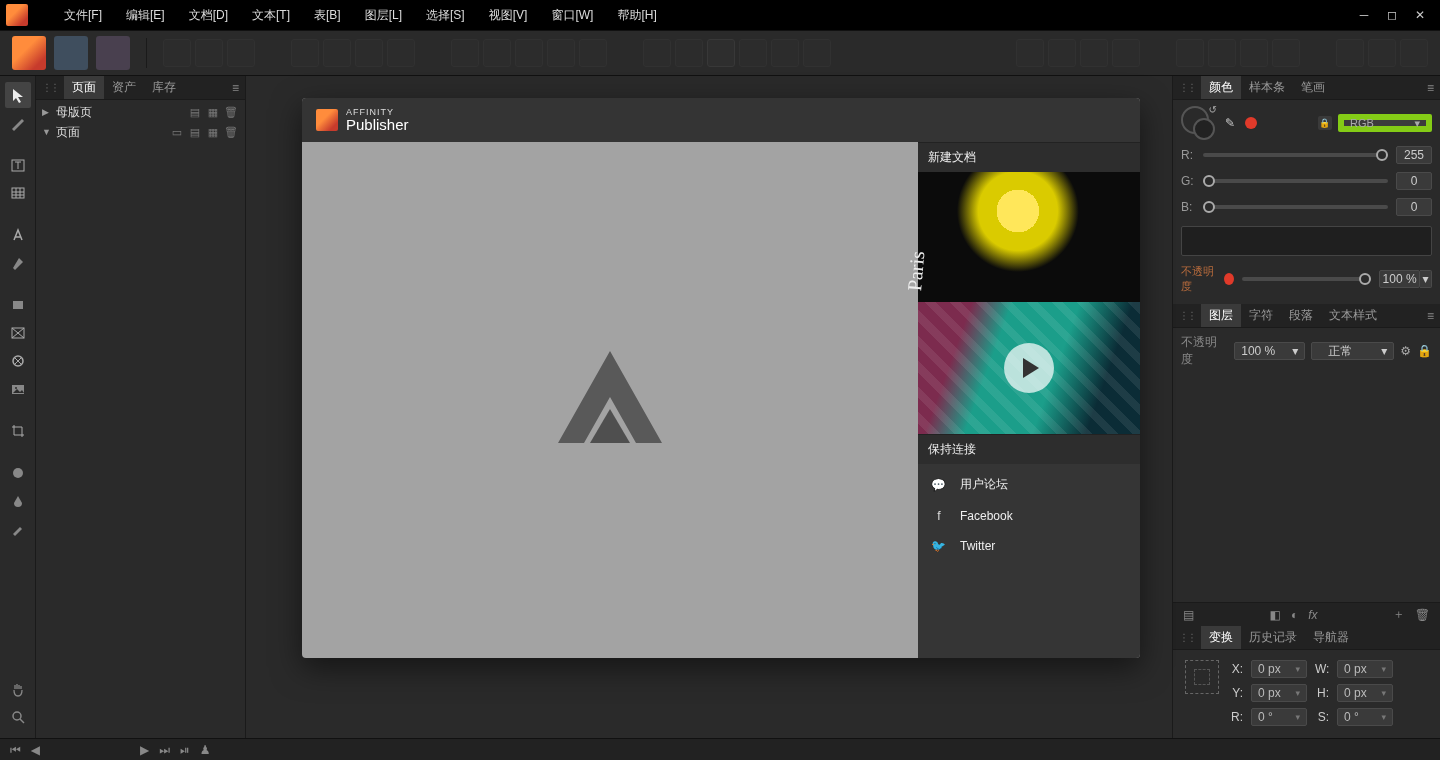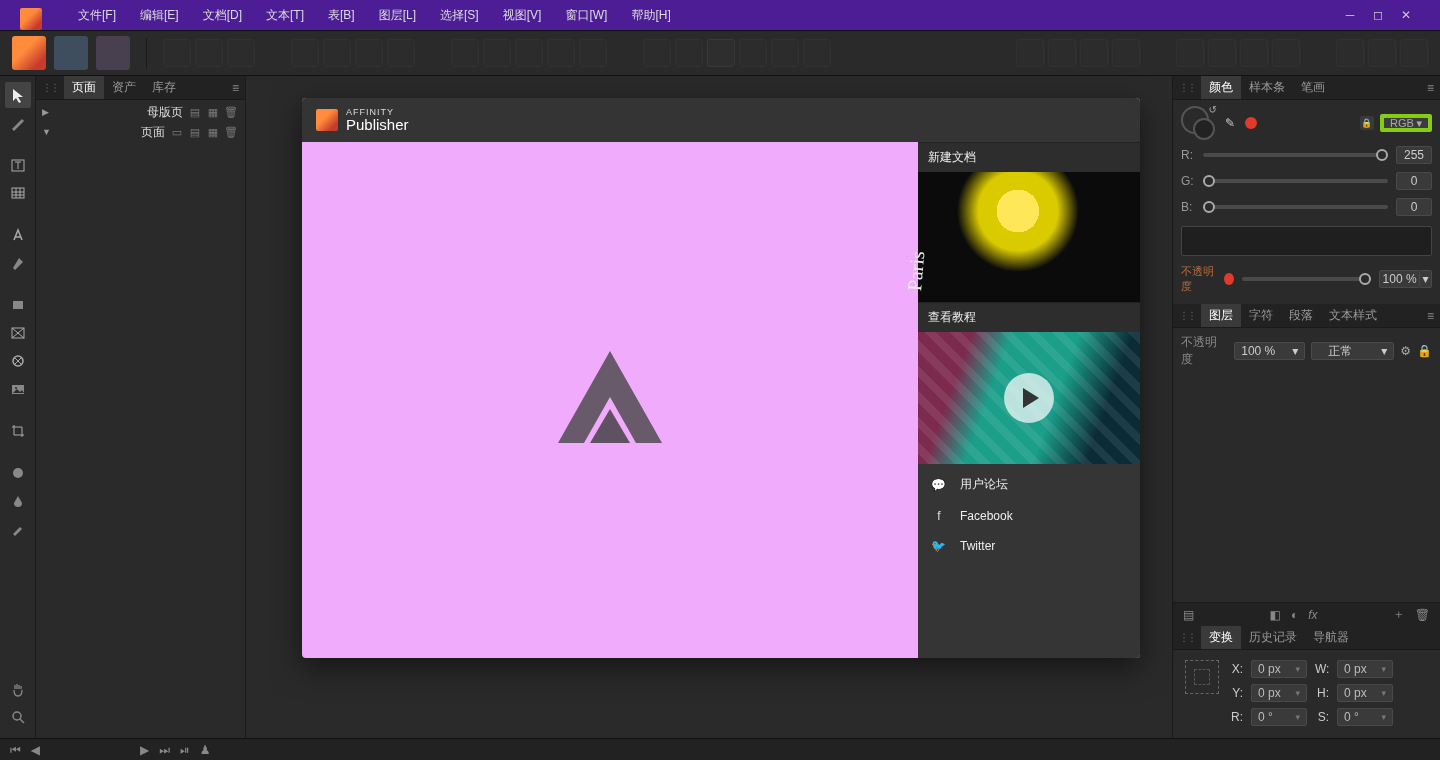--- a/index.html
+++ b/index.html
@@ -1,20 +1,20 @@
 <!DOCTYPE html>
 <html><head>
 <meta charset="utf-8">
 <style>
 * { box-sizing: border-box; margin: 0; padding: 0; font-family: "Microsoft YaHei", "Segoe UI", Arial, sans-serif; user-select: none; }
 html, body { width: 1440px; height: 760px; background: #2f2f2f; color: #ccc; overflow: hidden; }
 body { display: flex; flex-direction: column; font-size: 12px; }
 
 
-.menubar { height: 30px; background: #4c1d95; display: flex; align-items: flex-end; padding: 0 20px; }
+.menubar { height: 30px; background: #000000; display: flex; align-items: center; padding: 0 6px; }
 .menubar .app-logo { width: 22px; height: 22px; background: linear-gradient(135deg,#ff8c3c 40%,#c73b2c 80%); margin-right: 24px; border-radius: 2px; display:flex; align-items:center; justify-content:center; }
 .menubar .menu-item { padding: 0 12px; height: 100%; display:flex; align-items:center; color:#ddd; cursor:default; }
 .menubar .spacer { flex:1; }
 .menubar .win-ctl { width: 28px; height: 100%; display:flex; align-items:center; justify-content:center; color:#ccc; }
 
 
 .toolbar { height: 46px; background: #2a2a2a; border-top:1px solid #111; border-bottom:1px solid #111; display:flex; align-items:center; padding: 0 12px; gap:8px; }
 .toolbar .persona { width:34px; height:34px; border-radius:3px; display:flex; align-items:center; justify-content:center; }
 .persona.active { background: linear-gradient(135deg,#ff8c3c 40%,#c73b2c 80%); }
 .persona.idle1 { background:#3f4e5e; }
@@ -36,42 +36,42 @@
 
 .left-panel { width: 210px; background:#2a2a2a; border-right:1px solid #1a1a1a; display:flex; flex-direction:column; }
 .panel-tabs { height:24px; display:flex; align-items:center; background:#222; border-bottom:1px solid #1a1a1a; }
 .panel-tabs .grip { color:#666; padding:0 6px; font-size:10px; letter-spacing:-2px; }
 .panel-tabs .ptab { padding:0 8px; height:100%; display:flex; align-items:center; color:#999; }
 .panel-tabs .ptab.active { background:#3a3a3a; color:#fff; }
 .panel-tabs .popout { margin-left:auto; padding:0 6px; color:#888; }
 .tree { flex:1; padding: 2px 0; }
 .tree .row { display:flex; align-items:center; height:20px; padding:0 6px; gap:4px; }
 .tree .row .tri { width:10px; color:#999; font-size:9px; }
-.tree .row .name { flex:1; color:#ddd;text-align:right; }
+.tree .row .name { flex:1; color:#ddd; }
 .tree .row .ic { width:16px; height:14px; color:#777; font-size:11px; display:flex; align-items:center; justify-content:center; }
 .tree .sep-icons { display:flex; gap:2px; }
 
 
 .center { flex:1; background:#2a2a2a; position:relative; display:flex; align-items:flex-start; justify-content:flex-start; }
 
 
 .right-col { width:268px; background:#2a2a2a; border-left:1px solid #1a1a1a; display:flex; flex-direction:column; }
 
 
 .color-panel .body { padding:6px 8px 10px; }
 .color-row { display:flex; align-items:center; gap:10px; }
 .swatch-circle { width:34px; height:34px; position:relative; }
 .swatch-circle .ring { width:28px; height:28px; border-radius:50%; border:2px solid #555; position:absolute; top:0; left:0; }
 .swatch-circle .ring2 { width:22px; height:22px; border-radius:50%; border:2px solid #555; position:absolute; bottom:0; right:0; background:#222;}
 .swatch-circle .swap { position:absolute; top:-2px; right:-2px; color:#aaa; font-size:10px; }
 .eyedrop { color:#ccc; }
 .fill-dot { width:12px; height:12px; border-radius:50%; background:#e03a2a; }
 .color-mode { margin-left:auto; display:flex; align-items:center; gap:6px; }
 .lock-ic { width:14px; height:14px; background:#3a3a3a; color:#888; font-size:9px; display:flex; align-items:center; justify-content:center; border-radius:2px;}
-.mode-dd { display:flex; align-items:center; justify-content:space-between; width:52px; height:18px; background:#3c3c3c; border:4px solid #84cc16; border-radius:2px; padding:0 6px; color:#aaa; font-size:11px;}
+.mode-dd { display:flex; align-items:center; justify-content:space-between; width:94px; height:18px; background:#3c3c3c; border:6px solid #84cc16; border-radius:2px; padding:0 6px; color:#aaa; font-size:11px;}
 .slider-row { display:flex; align-items:center; gap:8px; height:22px; margin-top:4px; }
 .slider-row .lab { width:14px; color:#999; }
 .slider-row input[type=range] { flex:1; -webkit-appearance:none; height:4px; background:#4a4a4a; border-radius:2px; }
 .slider-row input[type=range]::-webkit-slider-thumb { -webkit-appearance:none; width:12px; height:12px; border-radius:50%; background:#2a2a2a; border:2px solid #aaa; }
 .slider-row .val { width:36px; text-align:center; background:#3a3a3a; border:1px solid #4a4a4a; border-radius:2px; height:18px; line-height:16px; color:#ccc; }
 .preview-bar { height:30px; background:#1f1f1f; border:1px solid #444; border-radius:2px; margin-top:8px; }
 .opacity-row { display:flex; align-items:center; gap:8px; margin-top:8px; }
 .opacity-row .lab { color:#b56a3c; font-size:11px; }
 .opacity-row .knob { width:12px; height:12px; border-radius:50%; background:#e03a2a;margin-left:-2px; }
 .opacity-row input[type=range] { flex:1; -webkit-appearance:none; height:4px; background:#4a4a4a; border-radius:2px;}
@@ -96,21 +96,21 @@
 .anchor-grid .mid { position:absolute; inset:8px; border:1px dashed #555; }
 .xform-cols { flex:1; display:grid; grid-template-columns: 14px 56px 14px 56px; gap:6px 8px; align-items:center; }
 .xform-cols .lab { color:#ccc; text-align:right; }
 .xform-cols .val { height:18px; background:#3a3a3a; border:1px solid #4a4a4a; border-radius:2px; padding:0 6px; display:flex; align-items:center; color:#bbb; justify-content:space-between;}
 .xform-cols .val .caret { color:#777; font-size:9px;}
 
 
 .status { height:22px; background:#222; border-top:1px solid #111; display:flex; align-items:center; padding:0 10px; gap:10px; color:#888; }
 
 
-.welcome { position:absolute; left:302px; top:98px; width:838px; height:560px; background:#f0abfc; border-radius:4px; box-shadow:0 10px 30px rgba(0,0,0,.5); overflow:hidden; display:flex; flex-direction:column;}
+.welcome { position:absolute; left:302px; top:98px; width:838px; height:560px; background:#a3a3a3; border-radius:4px; box-shadow:0 10px 30px rgba(0,0,0,.5); overflow:hidden; display:flex; flex-direction:column;}
 .welcome .whead { height:44px; background:#343434; display:flex; align-items:center; padding:0 14px; gap:8px; }
 .welcome .whead .wlogo { width:22px;height:22px; background:linear-gradient(135deg,#ff8c3c 40%,#c73b2c 80%); border-radius:2px;}
 .welcome .whead .wtitles { display:flex; flex-direction:column; line-height:1; }
 .welcome .whead .brand { font-size:9px; letter-spacing:1px; color:#ddd; }
 .welcome .whead .prod { font-size:15px; font-weight:normal; color:#fff; }
 .welcome .wbody { flex:1; display:flex; }
 .welcome .wmain { flex:1; display:flex; align-items:center; justify-content:center; }
 .welcome .biglogo svg { opacity:.8;}
 .welcome .wside { width:222px; background:#353535; display:flex; flex-direction:column; }
 .welcome .wsec-h { background:#2d2d2d; color:#eee; font-size:12px; padding:6px 10px; border-top:1px solid #222; }
@@ -514,24 +514,24 @@
           <path d="M60 6 L112 98 L86 98 L60 52 L34 98 L8 98 Z" fill="#474747"></path>
           <path d="M60 64 L80 98 L40 98 Z" fill="#3b3b3b"></path>
         </svg>
       </div>
     </div>
     <div class="wside">
       <div class="wsec-h">新建文档</div>
       <div class="thumb">
         <div class="left"></div>
       </div>
-      <div class="wsec-h">查看教程</div>
       <div class="tut-thumb">
         <div class="play"></div>
       </div>
+      <div class="wsec-h">保持连接</div>
       <div class="links">
         <div class="lnk">
           <span class="ic">💬</span>
           <span>用户论坛</span>
         </div>
         <div class="lnk">
           <span class="ic">f</span>
           <span>Facebook</span>
         </div>
         <div class="lnk">

